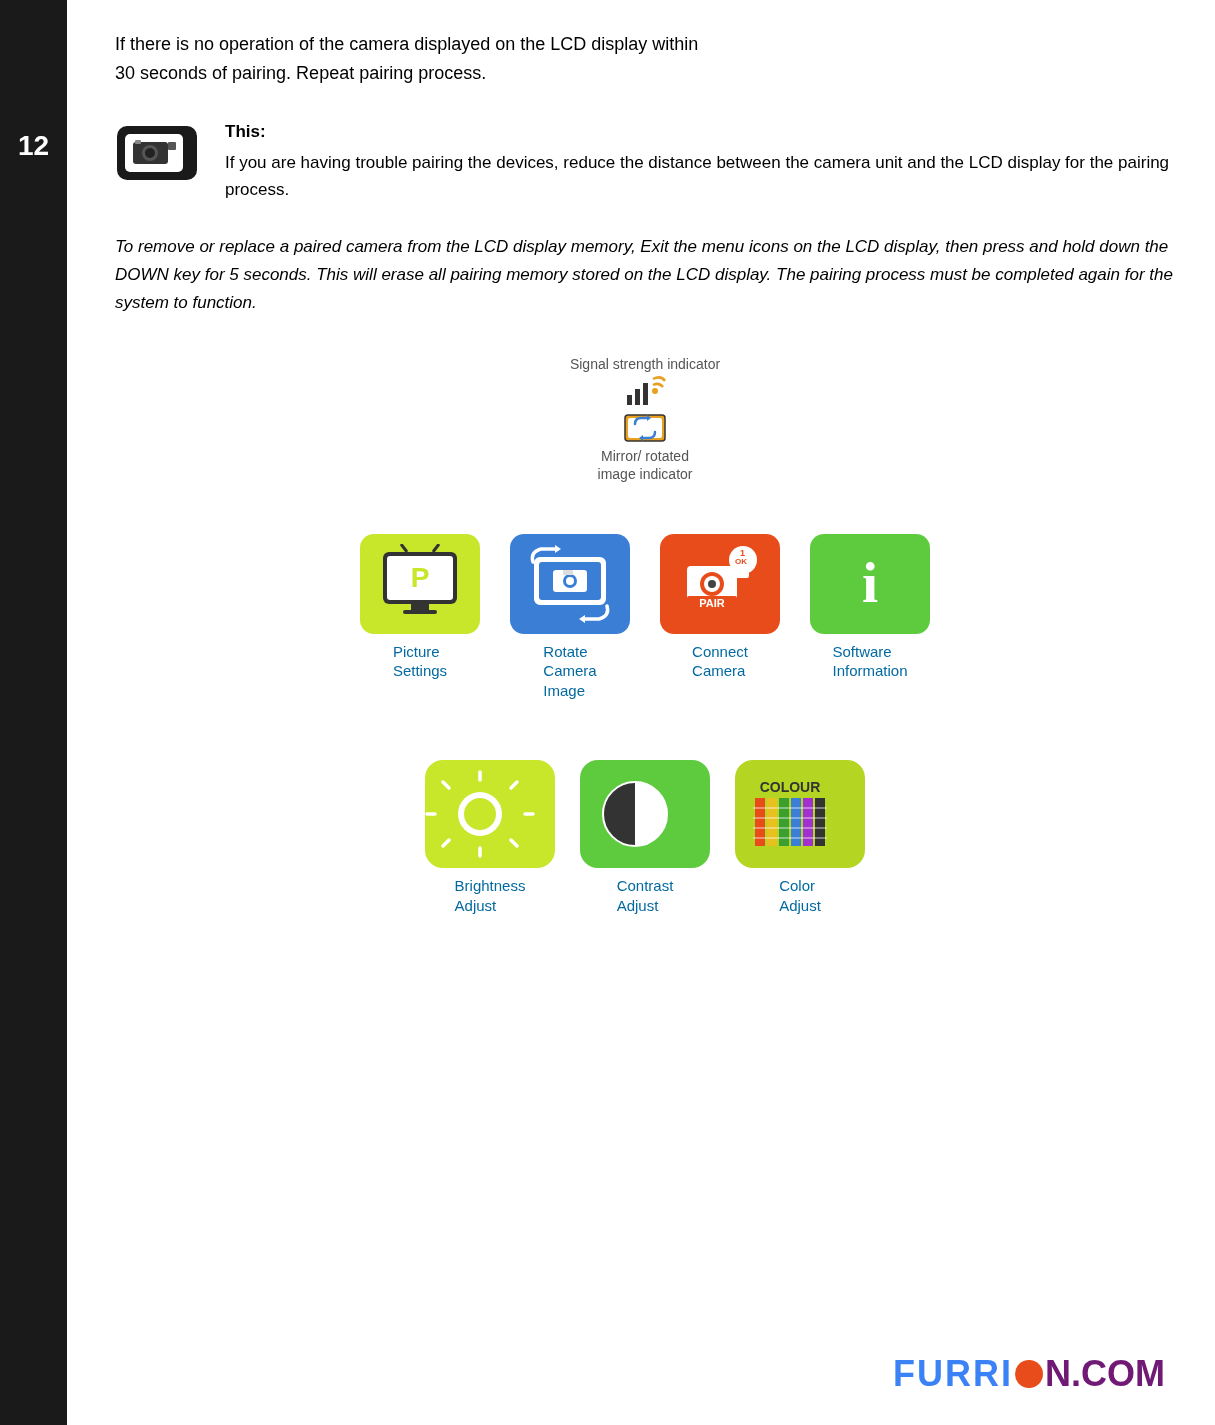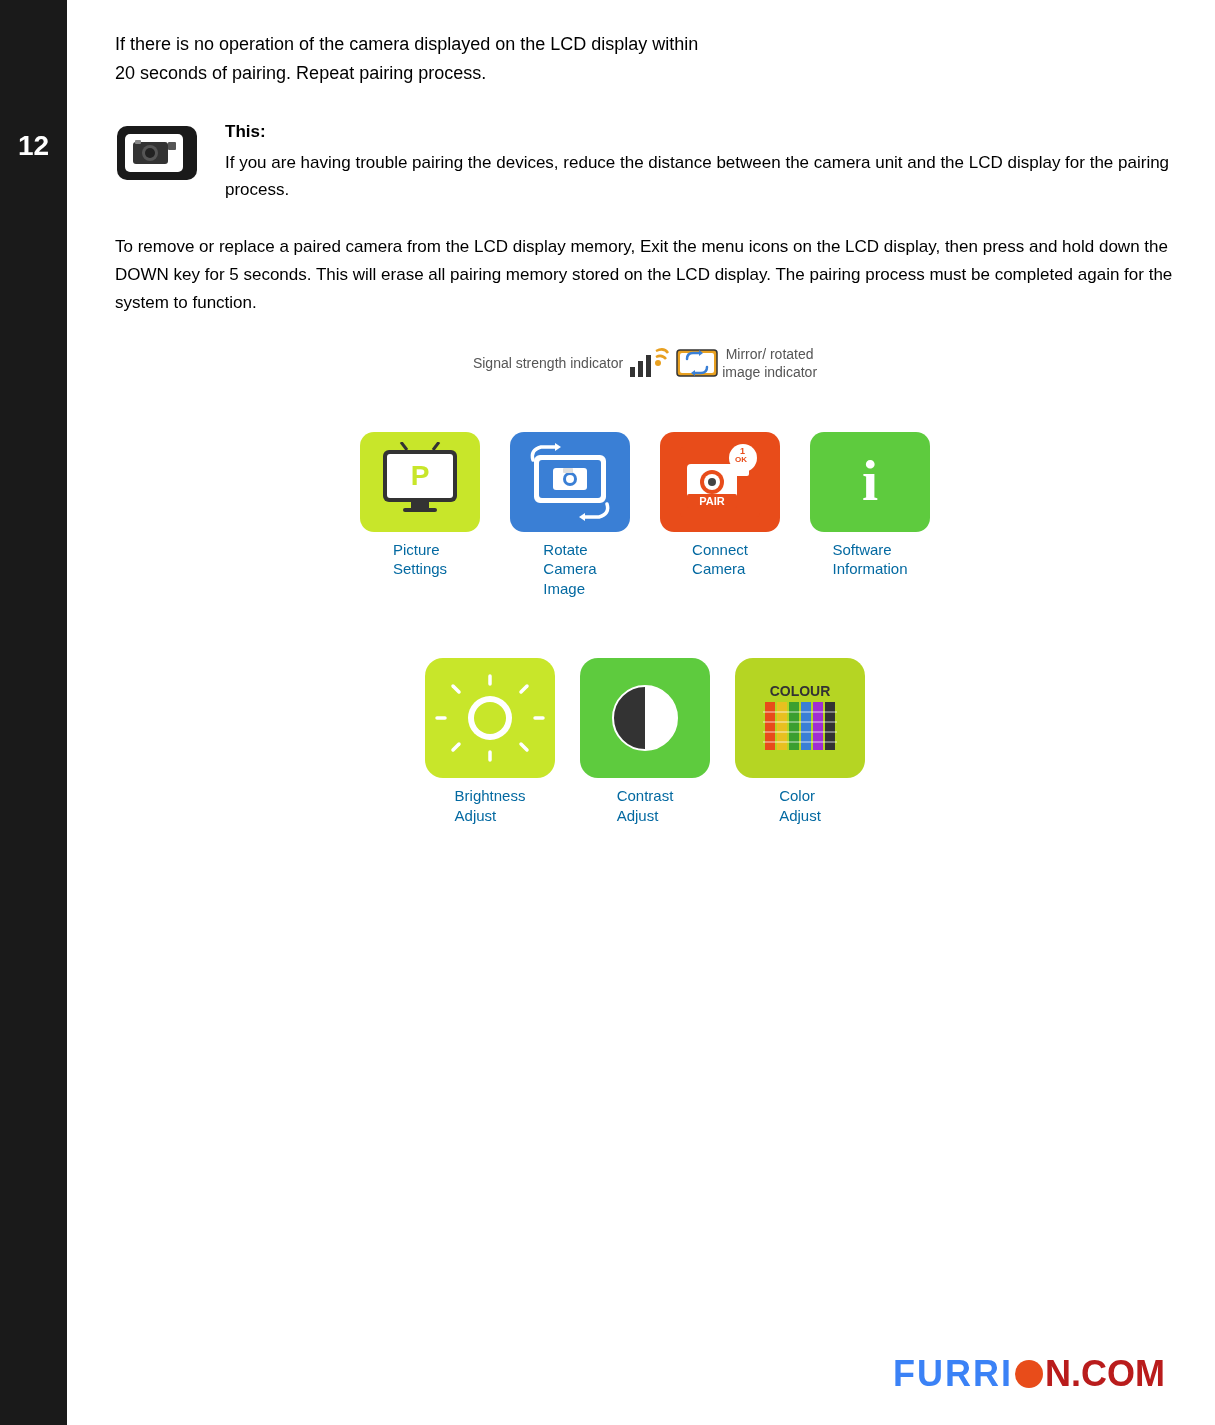--- a/index.html
+++ b/index.html
@@ -62,40 +62,42 @@
       font-weight: bold;
       display: block;
       margin-bottom: 4px;
     }
 
     
     .para-text {
       font-size: 17px;
       line-height: 1.65;
       color: #000;
-      margin-bottom: 28px;
+      margin-bottom: 39px;
+      font-style: italic;
     }
 
     
     .section-heading {
       font-size: 20px;
       font-weight: normal;
       color: #000;
       margin-bottom: 20px;
     }
 
     
     .signal-row {
       display: flex;
       align-items: center;
       justify-content: center;
       gap: 1px;
       margin-bottom: 50px;
       font-size: 14px;
       color: #000;
+      flex-direction: column;
     }
     .signal-label {
       font-size: 14px;
       color: #555;
     }
     .signal-icon-svg {
       width: 48px;
       height: 36px;
     }
     .mirror-label {
@@ -155,25 +157,24 @@
     
     .sub-icon-grid {
       display: flex;
       flex-direction: row;
       gap: 25px;
       justify-content: center;
       margin-bottom: 30px;
     }
     .sub-icon-box {
       width: 130px;
-      height: 120px;
+      height: 108px;
       border-radius: 18px;
       display: flex;
       align-items: center;
-      justify-content: center;
     }
     .sub-icon-brightness {
       background: #c8e62a;
     }
     .sub-icon-contrast {
       background: #5ecb3e;
     }
     .sub-icon-color {
       background: #b5d523;
     }
@@ -196,21 +197,21 @@
     .footer-logo-circle {
       width: 28px;
       height: 28px;
       background: #e84c1a;
       border-radius: 50%;
       display: inline-block;
     }
     .footer-logo-com {
       font-size: 36px;
       font-weight: bold;
-      color: #b91c1c;
+      color: #701a75;
     }
 
     
     .note-finger-icon {
       width: 90px;
       height: 70px;
       display: flex;
       align-items: center;
       justify-content: center;
     }
@@ -219,21 +220,21 @@
 <body>
 
 <div class="sidebar">
   <span class="page-number">12</span>
 </div>
 
 <div class="content">
 
   <p class="intro-text">
     <span>If there is no operation of the camera displayed on the LCD display within</span><br>
-    <span>20 seconds of pairing.  Repeat pairing process.</span>
+    <span>30 seconds of pairing.  Repeat pairing process.</span>
   </p>
 
   <div class="note-box">
     <div class="note-finger-icon">
 
       <svg width="90" height="70" viewBox="0 0 90 70">
 
         <rect x="2" y="8" width="80" height="54" rx="10" ry="10" fill="#1a1a1a"></rect>
 
         <polygon points="68,35 82,28 82,42" fill="#1a1a1a"></polygon>

